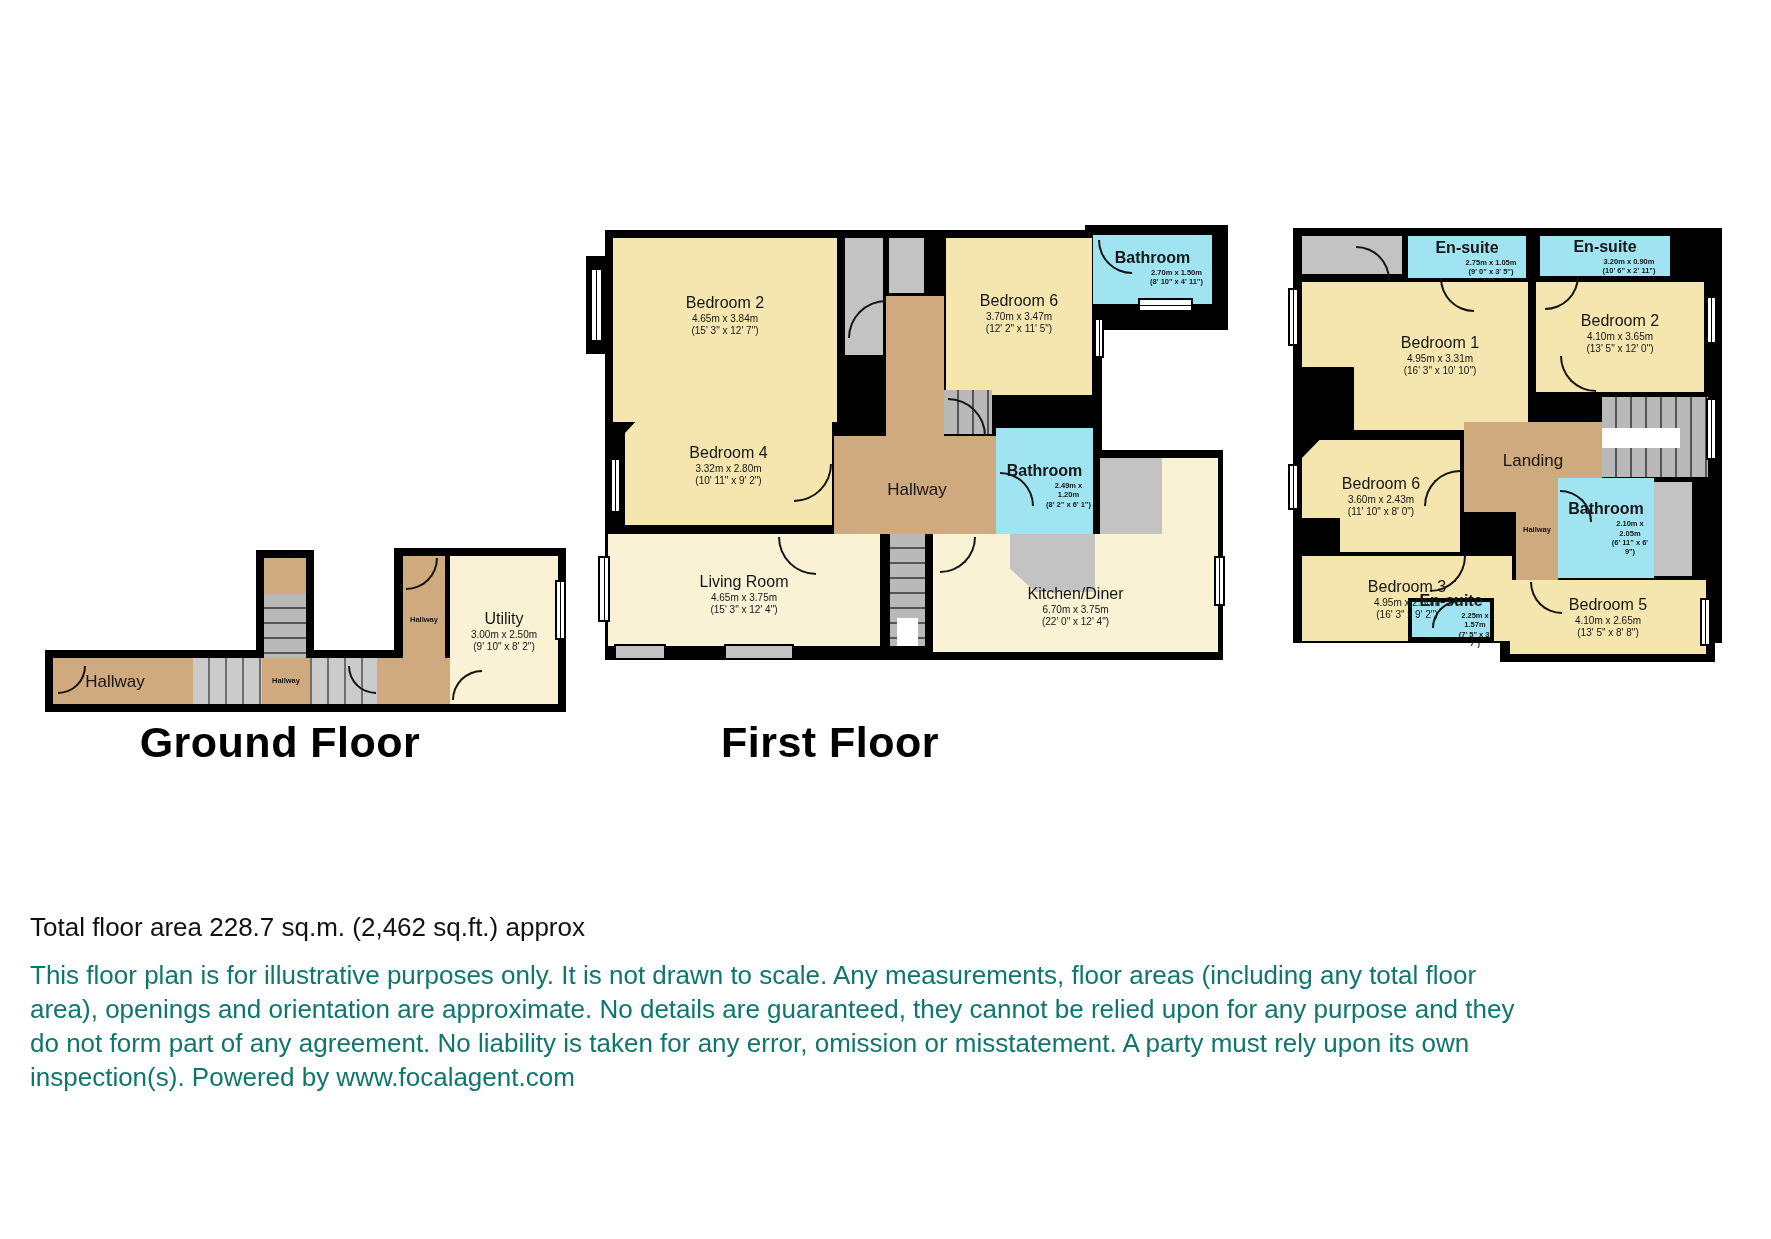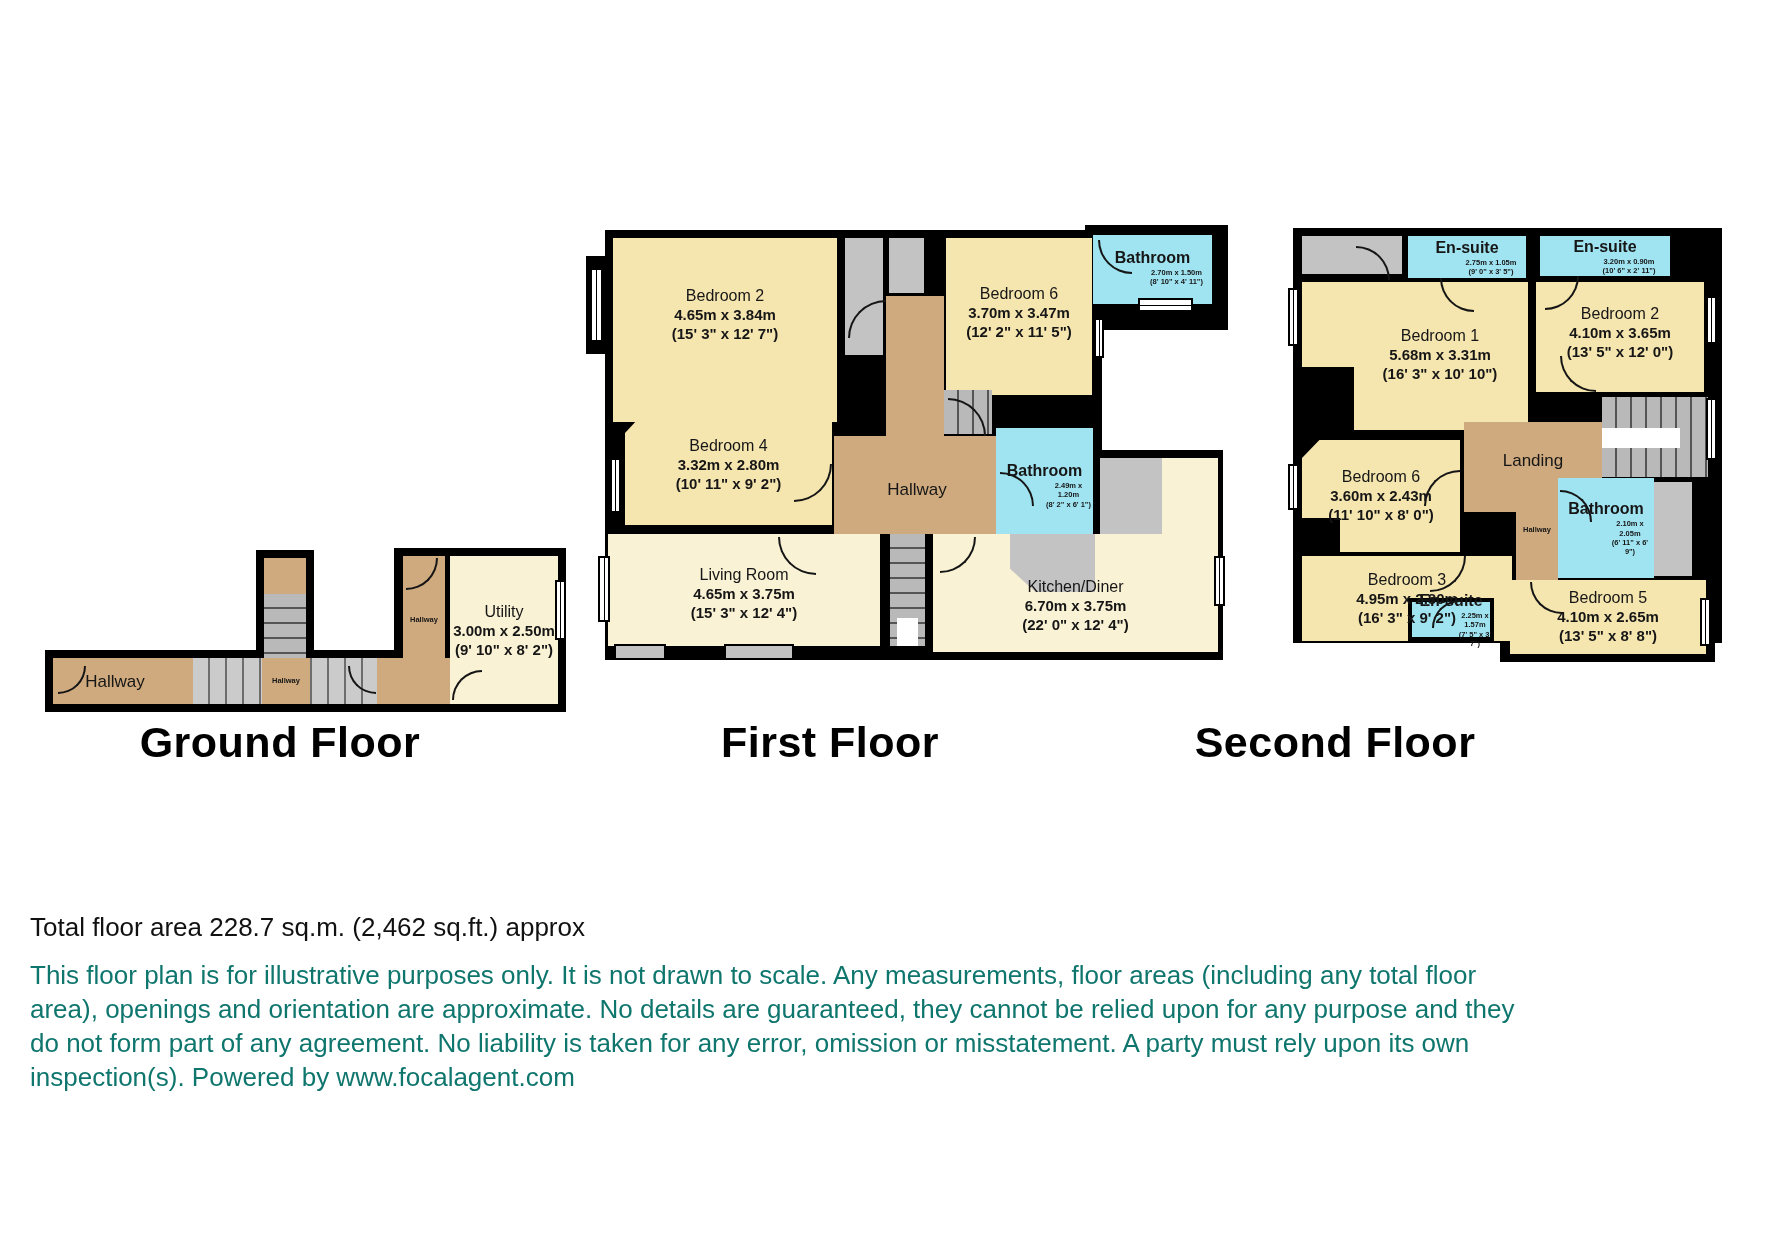--- a/index.html
+++ b/index.html
@@ -17,21 +17,21 @@
   .stairs-v{background:repeating-linear-gradient(180deg,#b9b9b9 0 13px,#555 13px 15px);}
   .stairs-strip{background:repeating-linear-gradient(90deg,#cbcbcb 0 15px,#6d6d6d 15px 17px);}
   .whiteband{position:absolute;background:#fff;}
   .window{position:absolute;background:#fff;border:2px solid #000;box-sizing:border-box;}
   .window:after{content:"";display:block;width:100%;height:100%;background:
      linear-gradient(#000,#000) center/1px 100% no-repeat;}
   .window.h:after{background:linear-gradient(#000,#000) center/100% 1px no-repeat;}
   .label{position:absolute;display:flex;flex-direction:column;align-items:center;justify-content:center;
          text-align:center;color:#161616;line-height:1.25;}
   .rn{font-size:16px;}
-  .rd{font-size:15px;font-weight:bold;}
+  .rd{font-size:10px;font-weight:normal;}
   .label.small .rn{font-size:16px;font-weight:bold;}
   .label.small .rd{font-size:7.5px;font-weight:bold;margin-left:48px;}
   .label.mid .rn{font-size:17px;}
   .label.tiny .rn{font-size:7.5px;font-weight:bold;}
   .arc{position:absolute;box-sizing:border-box;}
   .arc.tl{border-top:2px solid #151515;border-left:2px solid #151515;border-top-left-radius:100%;}
   .arc.tr{border-top:2px solid #151515;border-right:2px solid #151515;border-top-right-radius:100%;}
   .arc.bl{border-bottom:2px solid #151515;border-left:2px solid #151515;border-bottom-left-radius:100%;}
   .arc.br{border-bottom:2px solid #151515;border-right:2px solid #151515;border-bottom-right-radius:100%;}
   .floor-title{position:absolute;font-size:43px;font-weight:bold;color:#000;text-align:center;letter-spacing:.5px;}
@@ -215,21 +215,21 @@
       <span class="rd">2.75m x 1.05m</span>
       <span class="rd">(9' 0" x 3' 5")</span>
     </div>
     <div class="label small" style="left:1540px;top:236px;width:130px;height:40px;">
       <span class="rn">En-suite</span>
       <span class="rd">3.20m x 0.90m</span>
       <span class="rd">(10' 6" x 2' 11")</span>
     </div>
     <div class="label" style="left:1355px;top:300px;width:170px;height:110px;">
       <span class="rn">Bedroom 1</span>
-      <span class="rd">5.68m x 3.31m</span>
+      <span class="rd">4.95m x 3.31m</span>
       <span class="rd">(16' 3" x 10' 10")</span>
     </div>
     <div class="label" style="left:1536px;top:288px;width:168px;height:90px;">
       <span class="rn">Bedroom 2</span>
       <span class="rd">4.10m x 3.65m</span>
       <span class="rd">(13' 5" x 12' 0")</span>
     </div>
     <div class="label mid" style="left:1464px;top:438px;width:138px;height:46px;">
       <span class="rn">Landing</span>
     </div>
@@ -258,18 +258,17 @@
     </div>
     <div class="label" style="left:1510px;top:582px;width:196px;height:70px;">
       <span class="rn">Bedroom 5</span>
       <span class="rd">4.10m x 2.65m</span>
       <span class="rd">(13' 5" x 8' 8")</span>
     </div>
   </div>
 
   <div class="floor-title" style="left:640px;top:718px;width:380px;">First Floor</div>
   <div class="floor-title" style="left:90px;top:718px;width:380px;">Ground Floor</div>
-  <div class="floor-title" style="left:1140px;top:718px;width:390px;">Second Floor</div>
 
   <div class="footer-total" style="left:30px;top:912px;width:1000px;">Total floor area 228.7 sq.m. (2,462 sq.ft.) approx</div>
   <div class="footer-disc" style="left:30px;top:958px;width:1515px;">This floor plan is for illustrative purposes only. It is not drawn to scale. Any measurements, floor areas (including any total floor area), openings and orientation are approximate. No details are guaranteed, they cannot be relied upon for any purpose and they do not form part of any agreement. No liability is taken for any error, omission or misstatement. A party must rely upon its own inspection(s). Powered by www.focalagent.com</div>
 
 </div>
 
 </body></html>

